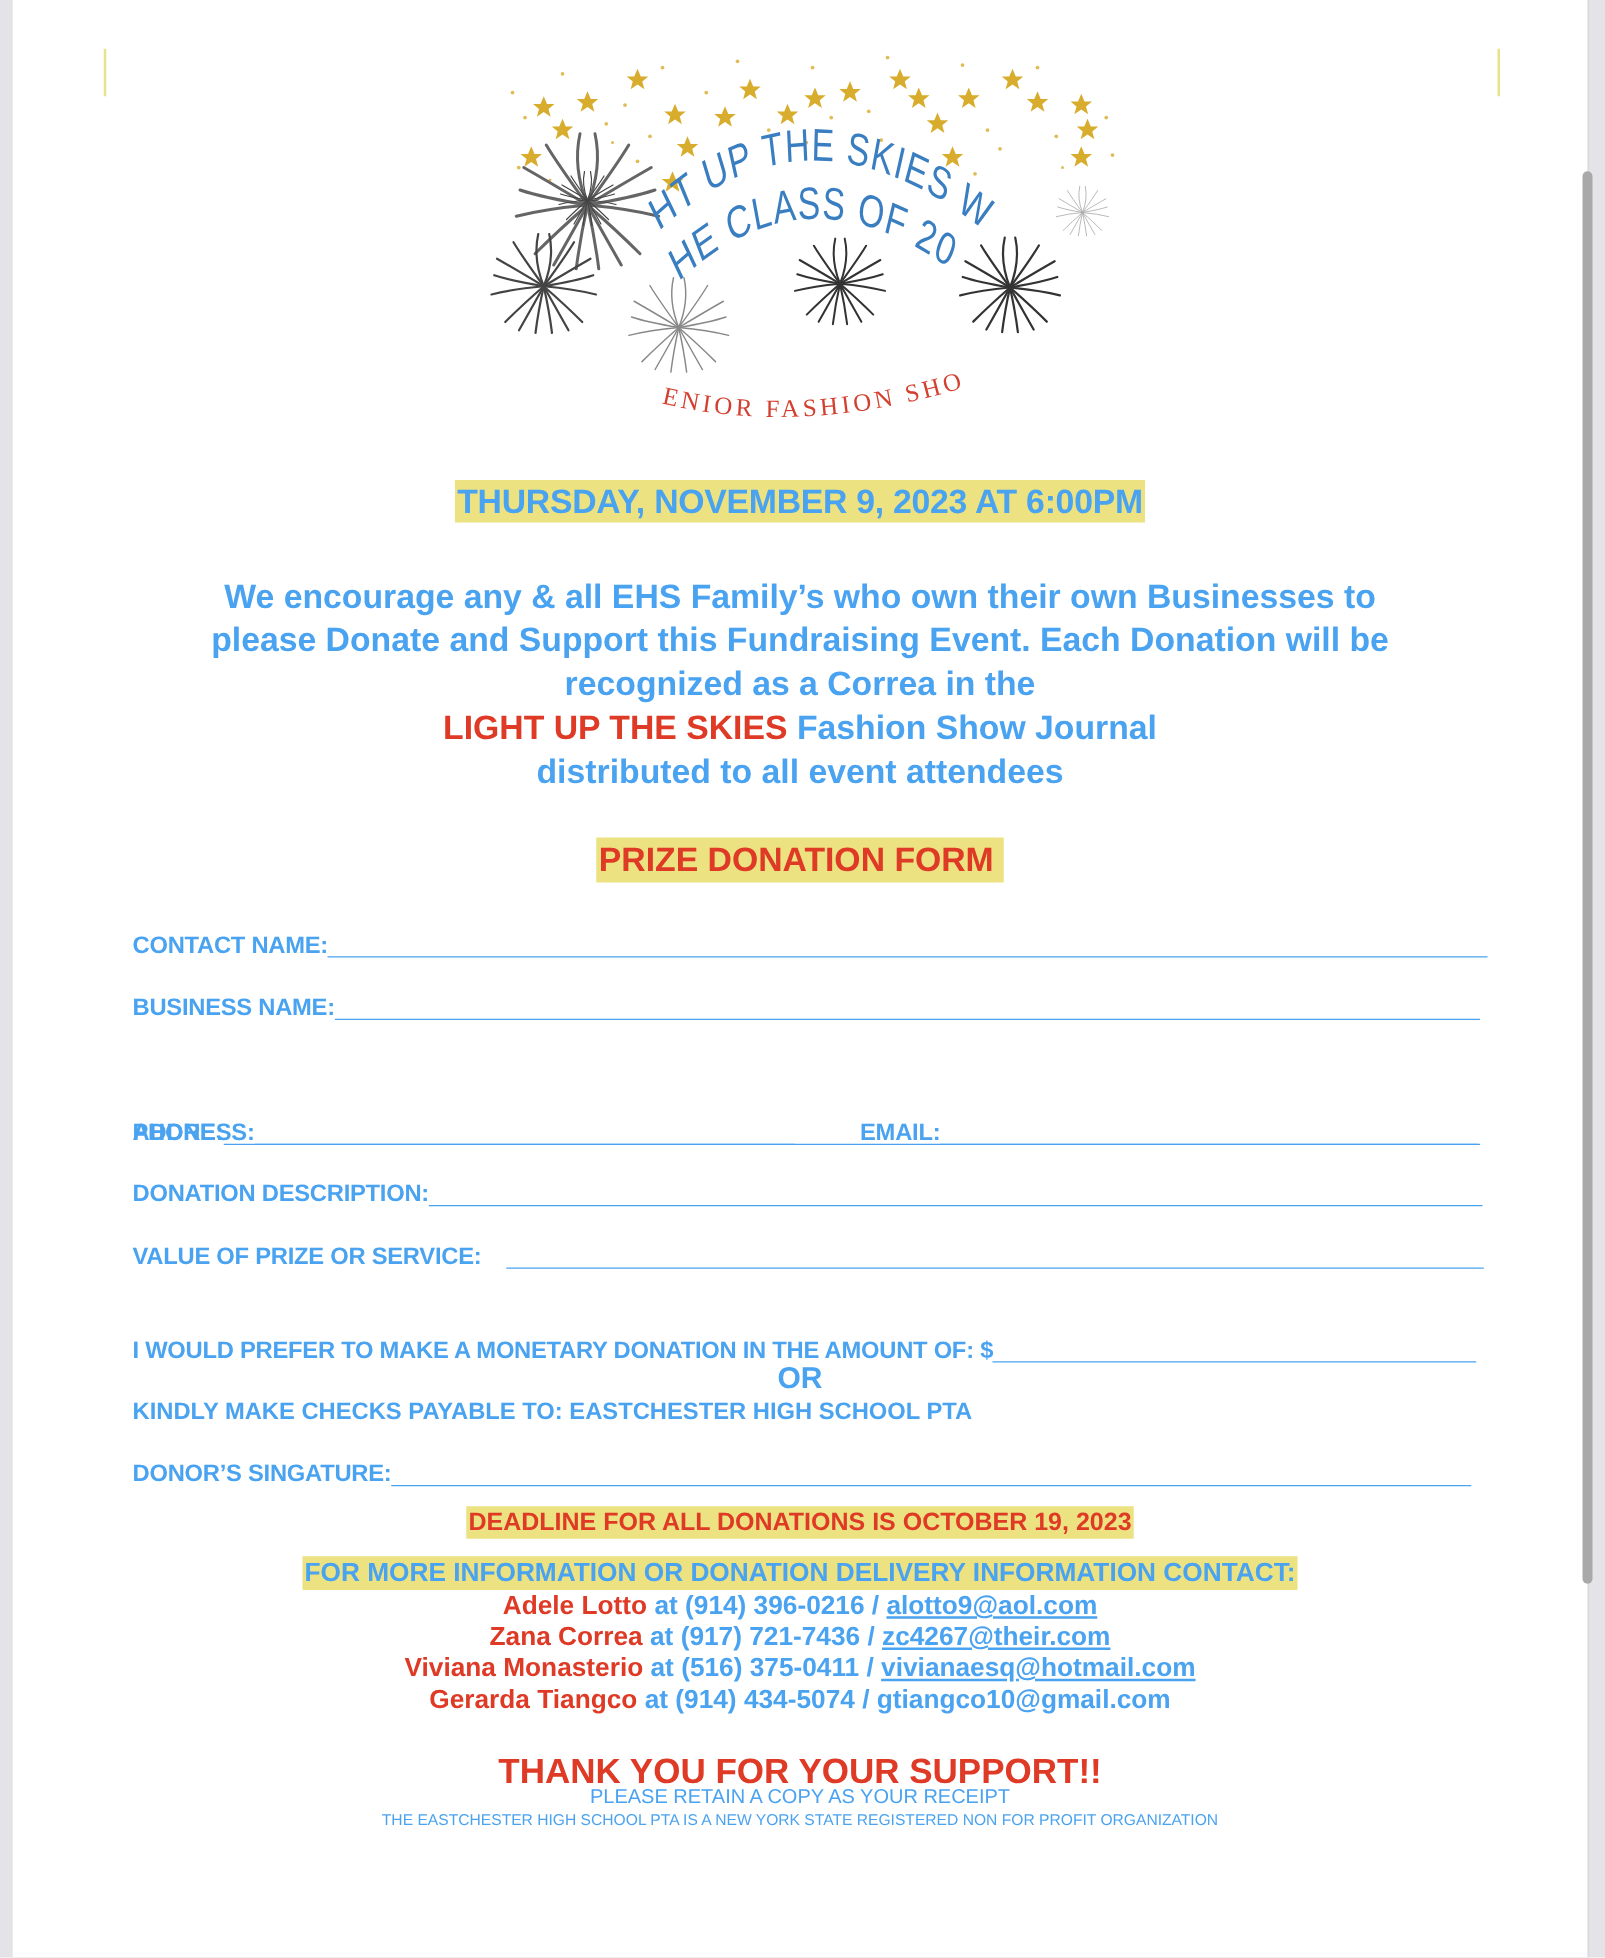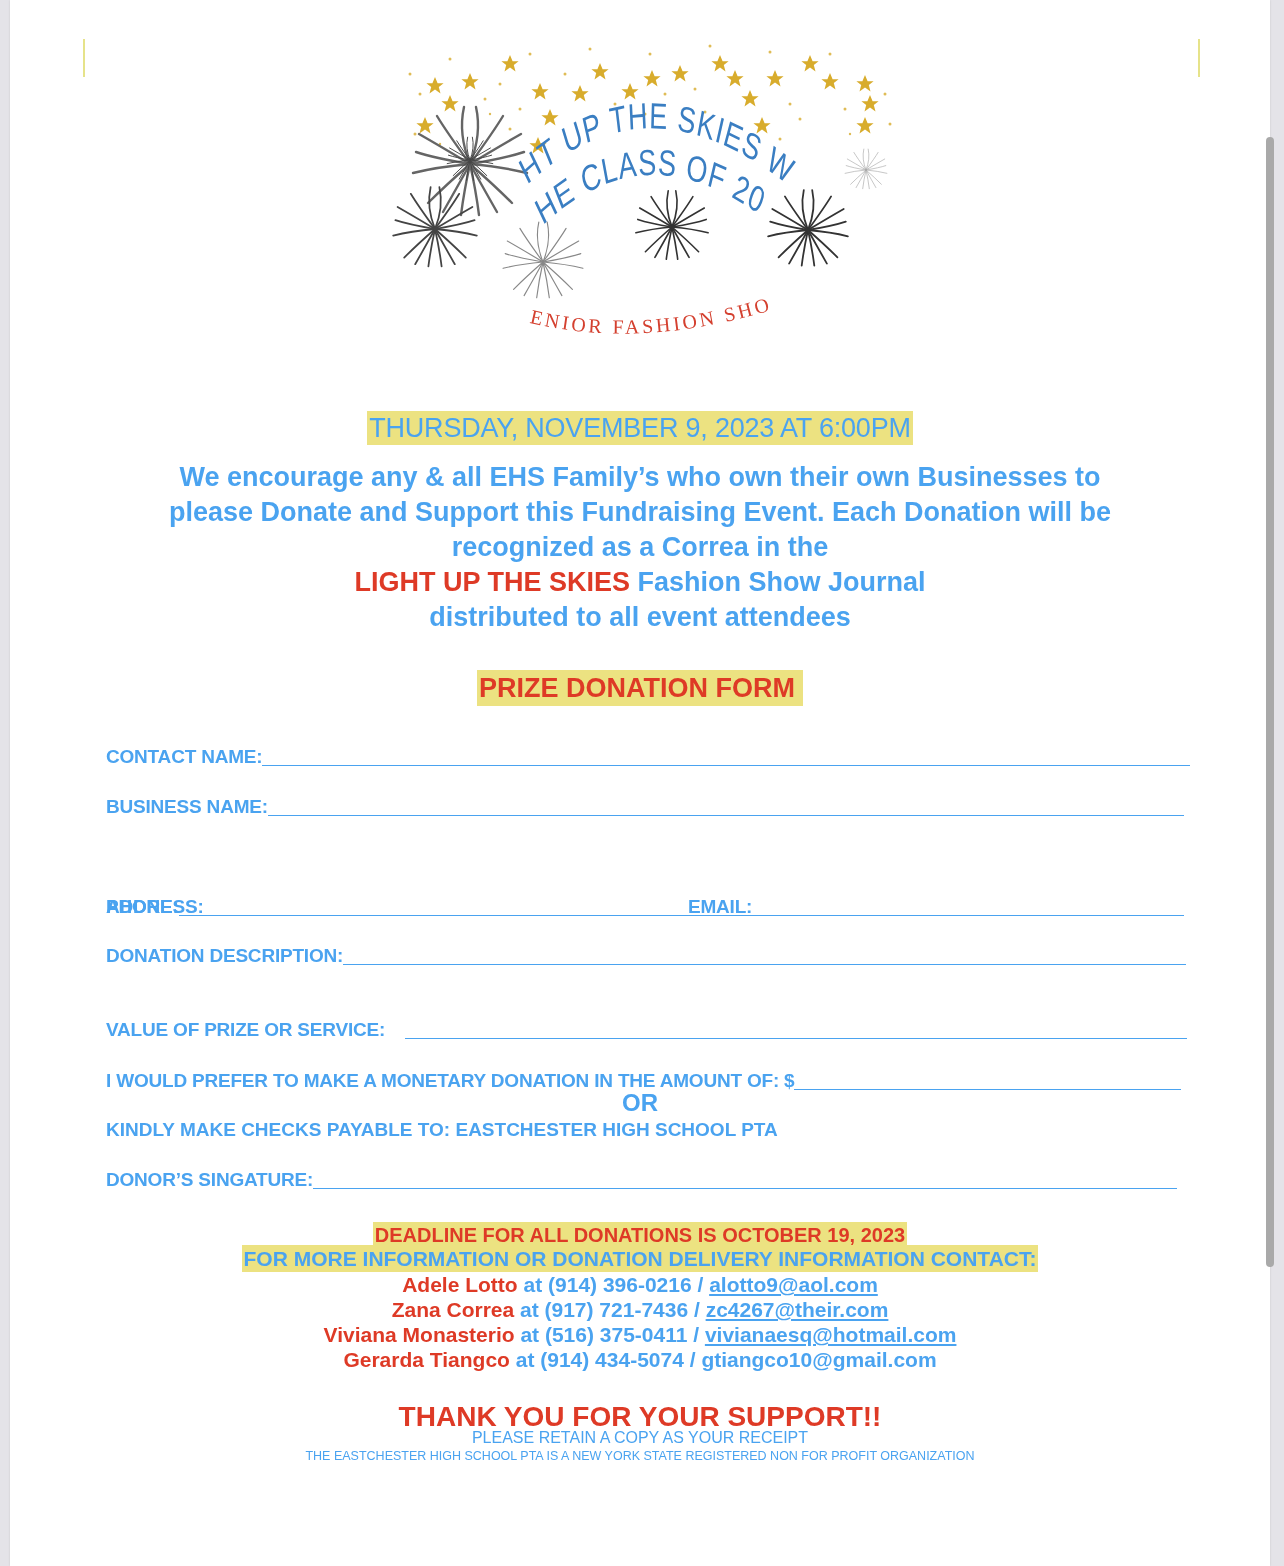--- a/index.html
+++ b/index.html
@@ -24,37 +24,37 @@
     background: #a9a9a9; border-radius: 4px;
   }
 
   .header-graphic { position: absolute; left: 390px; top: 34px; width: 510px; height: 310px; }
 
   .center { position: absolute; left: 10px; width: 1260px; text-align: center; }
   .hl { background: #ece281; padding: 2px 2px; }
   .blue { color: #4aa3f0; }
   .red { color: #de3a26; }
 
-  .date-line { top: 413px; font-size: 27px; font-weight: normal; letter-spacing: -0.2px; }
+  .date-line { top: 386px; font-size: 27px; font-weight: bold; letter-spacing: -0.2px; }
   .intro { top: 460px; font-size: 27px; font-weight: bold; line-height: 35px; }
   .form-title { top: 673px; font-size: 27px; font-weight: bold; }
   .form-title .hl { padding: 3px 8px 3px 2px; }
 
   .field {
     position: absolute; left: 106px; height: 22px;
     display: flex; align-items: flex-end;
     font-size: 19px; font-weight: bold; color: #4aa3f0; letter-spacing: -0.2px;
   }
   .field .label { white-space: nowrap; line-height: 20px; }
   .field .line { flex: 1; border-bottom: 1.5px solid #4aa3f0; margin-bottom: 1px; height: 1px; }
 
   .or-text { top: 1077px; font-size: 24px; font-weight: bold; margin-top: 12px; }
   .checks { position: absolute; left: 106px; top: 1119px; font-size: 19px; font-weight: bold; color: #4aa3f0; }
 
-  .deadline { top: 1207px; font-size: 20px; font-weight: bold; margin-top: 17px; }
+  .deadline { top: 1207px; font-size: 20px; font-weight: bold; }
   .more-info { top: 1247px; font-size: 21px; font-weight: bold; }
   .contacts { top: 1272px; font-size: 21px; font-weight: bold; line-height: 25px; }
   .contacts a { color: #4aa3f0; text-decoration: underline; }
   .contacts .plain { text-decoration: none; }
 
   .thanks { top: 1401px; font-size: 28px; font-weight: bold; }
   .retain { top: 1429px; font-size: 16px; }
   .nonprofit { top: 1449px; font-size: 12.5px; }
 </style>
 </head>
@@ -209,21 +209,21 @@
   <span class="line"></span>
 </div>
 <div class="field" style="top:895px; left:688px; width:496px;">
   <span class="label">EMAIL:</span>
   <span class="line"></span>
 </div>
 <div class="field" style="top:944px; width:1080px;align-items:flex-end;">
   <span class="label">DONATION DESCRIPTION:</span>
   <span class="line"></span>
 </div>
-<div class="field" style="top:1018px; width:1081px;gap:20px;">
+<div class="field" style="top:994px; width:1081px;gap:20px;">
   <span class="label">VALUE OF PRIZE OR SERVICE:</span>
   <span class="line"></span>
 </div>
 <div class="center or-text blue">OR</div>
 <div class="field" style="top:1069px; width:1075px;">
   <span class="label">I WOULD PREFER TO MAKE A MONETARY DONATION IN THE AMOUNT OF: $</span>
   <span class="line"></span>
 </div>
 <div class="checks">KINDLY MAKE CHECKS PAYABLE TO: EASTCHESTER HIGH SCHOOL PTA</div>
 <div class="field" style="top:1168px; width:1071px;">

